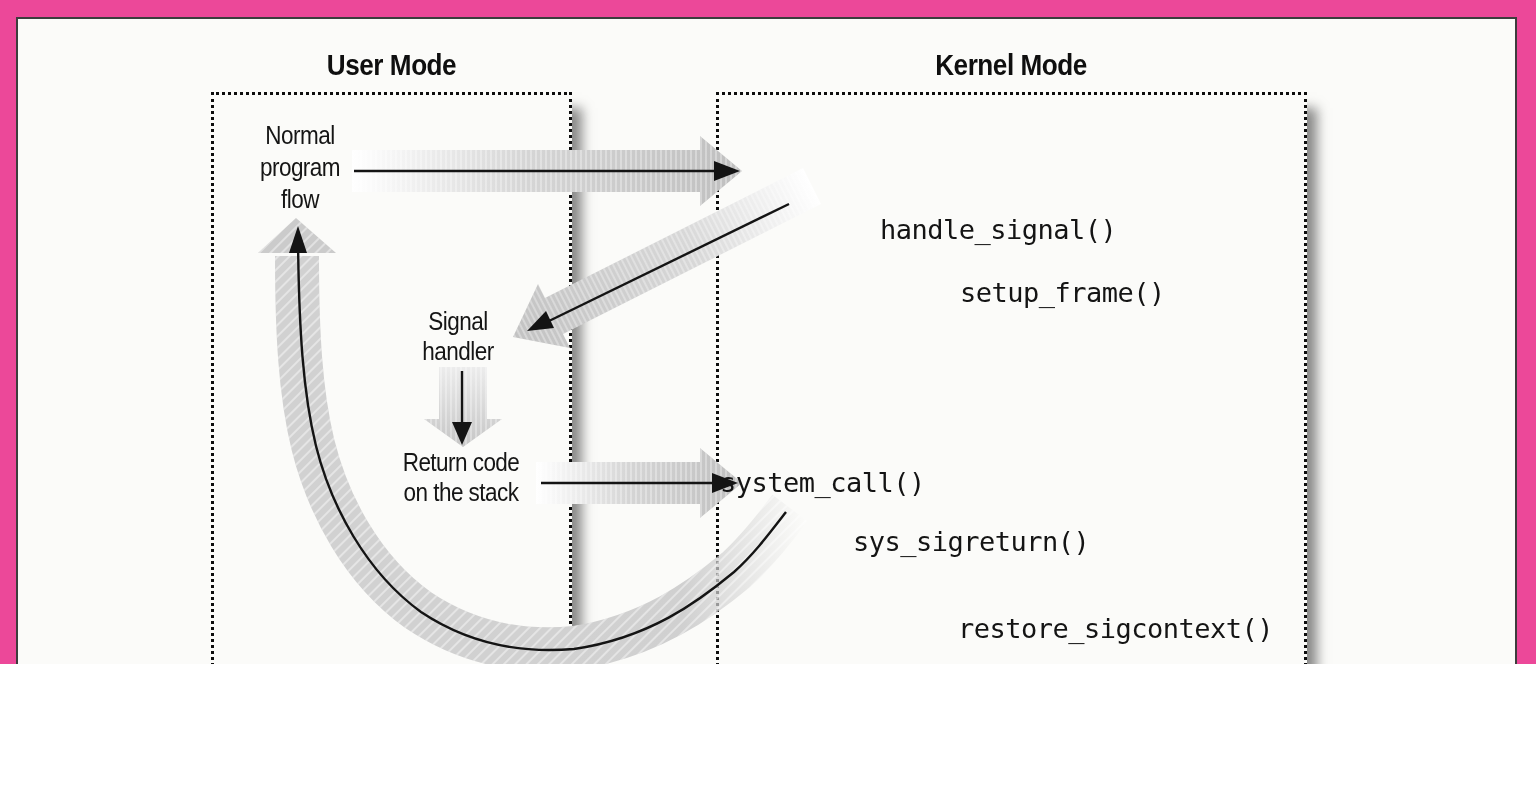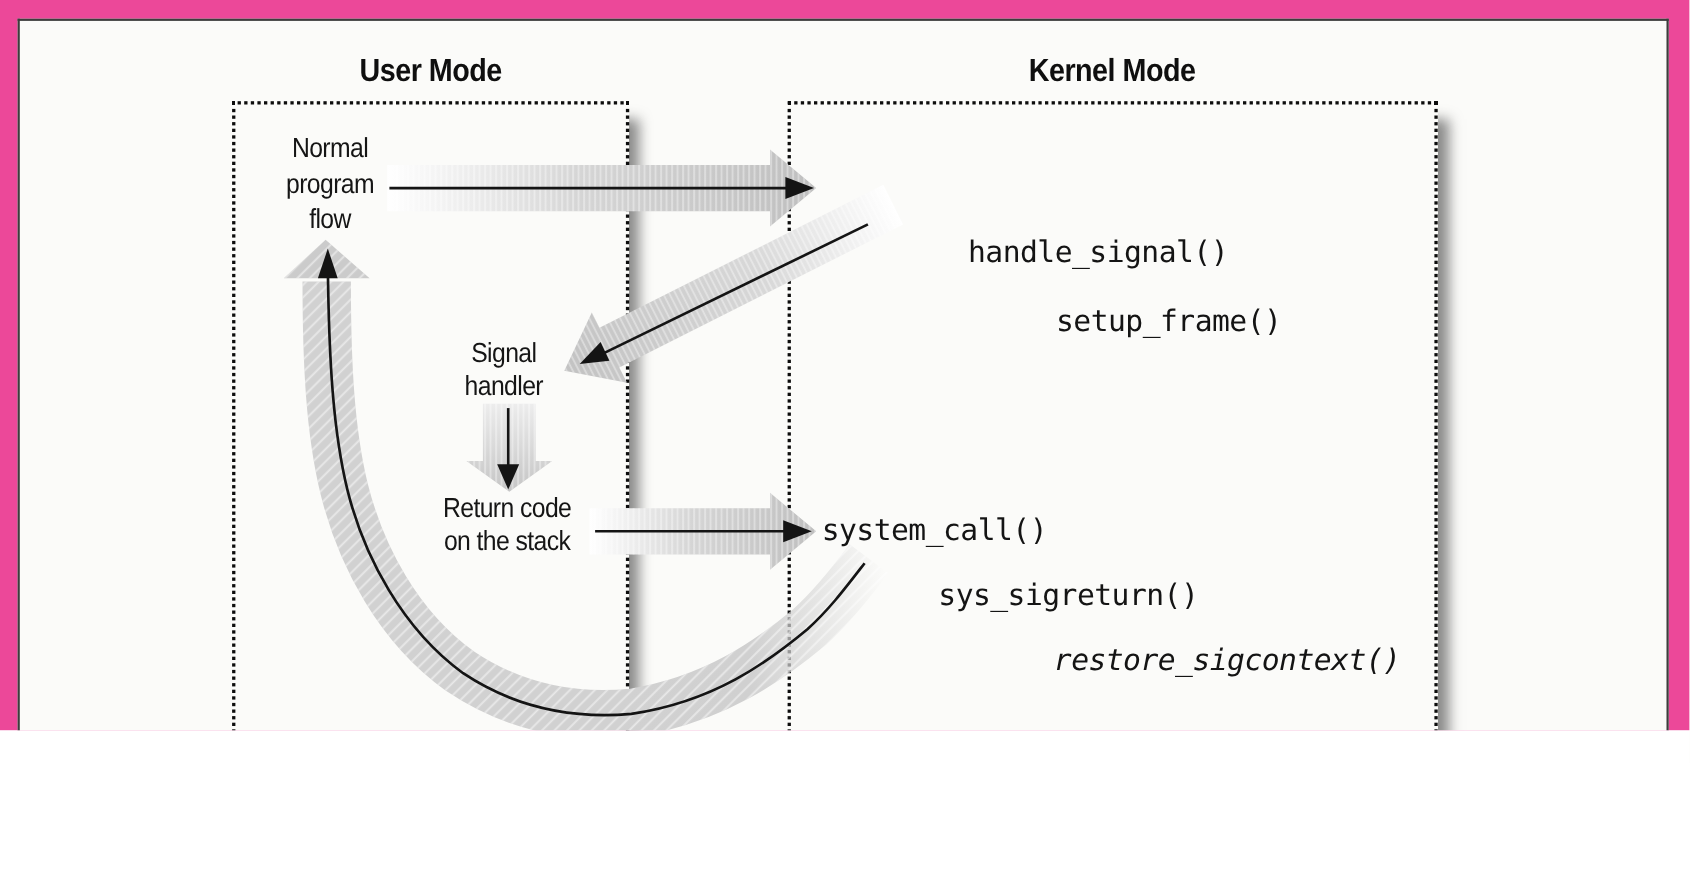--- a/index.html
+++ b/index.html
@@ -30,23 +30,23 @@
   .lbl-normal{left:220px;top:119px;width:160px;line-height:32px;}
   .lbl-signal{left:378px;top:306px;width:160px;line-height:30px;}
   .lbl-return{left:371px;top:447px;width:180px;line-height:30px;}
   .fn{
     position:absolute;z-index:3;font-family:"DejaVu Sans Mono",monospace;
     font-size:27px;line-height:34px;color:#141414;white-space:pre;letter-spacing:-0.5px;
   }
   .fn-do{left:747px;top:155px;}
   .fn-handle{left:852px;top:213px;margin-left:28px;}
   .fn-setup{left:960px;top:276px;}
-  .fn-system{left:747px;top:466px;text-align:center;}
+  .fn-system{left:720px;top:466px;text-align:center;}
   .fn-sysret{left:853px;top:525px;}
-  .fn-restore{left:958px;top:584px;font-style:italic;}
+  .fn-restore{left:958px;top:612px;}
   .caption{
     position:absolute;left:18px;top:740px;z-index:3;
     font-family:"Liberation Serif",serif;font-style:italic;font-size:34px;color:#1c1c1c;
     letter-spacing:0.2px;
   }
 </style>
 </head>
 <body>
 
 <div class="stage">

